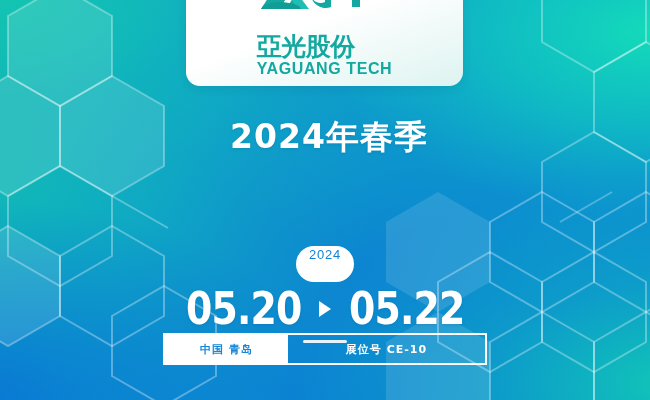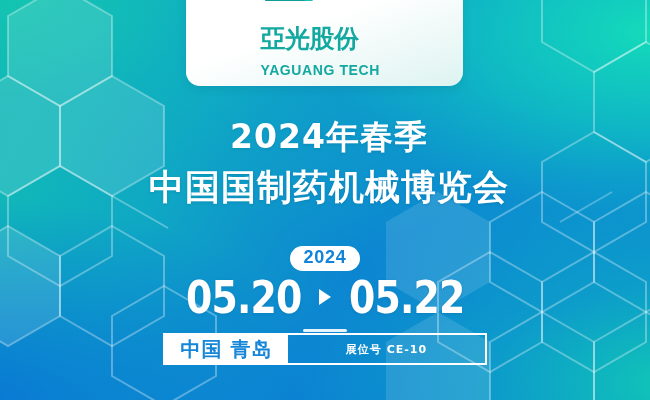--- a/index.html
+++ b/index.html
@@ -99,25 +99,25 @@
     font-family: "DejaVu Sans", "Liberation Sans", sans-serif;
     font-weight: 700;
     font-size: 25px;
     letter-spacing: -0.5px;
     color: #13a8a0;
     white-space: nowrap;
   }
   .logo-en {
     font-family: "Liberation Sans", sans-serif;
     font-weight: 700;
-    font-size: 14px;
+    font-size: 16px;
     letter-spacing: 0.6px;
     color: #13a8a0;
     text-align: center;
-    margin-top: 12px;
+    margin-top: 2px;
     white-space: nowrap;
   }
 
   
   .headline {
     position: absolute;
     left: 8px;
     right: 0;
     top: 116px;
     text-align: center;
@@ -148,25 +148,25 @@
     right: 0;
     top: 246px;
     display: flex;
     flex-direction: column;
     align-items: center;
   }
   .year-pill {
     background: #ffffff;
     color: #1283d6;
     font-family: "Liberation Sans", sans-serif;
-    font-size: 18px;
-    font-weight: 700;
+    font-size: 13px;
+    font-weight: 400;
     letter-spacing: 0.8px;
     border-radius: 999px;
-    padding: 2px 13px 3px;
+    padding: 2px 13px 20px;
     line-height: 1.1;
   }
   .date-row {
     display: flex;
     align-items: center;
     gap: 9px;
     margin-top: 4px;
   }
   .date-num {
     font-family: "DejaVu Sans", "Liberation Sans", sans-serif;
@@ -208,21 +208,21 @@
     align-items: stretch;
   }
   .bar-left {
     background: #ffffff;
     color: #1686d8;
     flex: 0 0 123px;
     display: flex;
     align-items: center;
     justify-content: center;
     font-family: "DejaVu Sans", "Liberation Sans", sans-serif;
-    font-size: 20px;
+    font-size: 11px;
     font-weight: 700;
     letter-spacing: 1px;
   }
   .bar-right {
     flex: 1 1 auto;
     display: flex;
     align-items: center;
     justify-content: center;
     color: #ffffff;
     font-family: "DejaVu Sans", "Liberation Sans", sans-serif;
@@ -293,21 +293,20 @@
       </svg>
       <div class="logo-cn-block">
         <div class="logo-cn">亞光股份</div>
         <div class="logo-en">YAGUANG TECH</div>
       </div>
     </div>
   </div>
 
   <div class="headline">
     <div class="line1">2024年春季</div>
-    <div class="line2">中国国制药机械博览会</div>
   </div>
 
   <div class="date-block">
     <div class="year-pill">2024</div>
     <div class="date-row">
       <span class="date-num">05.20</span>
       <span class="date-arrow"></span>
       <span class="date-num">05.22</span>
     </div>
     <div class="date-rule"></div>

